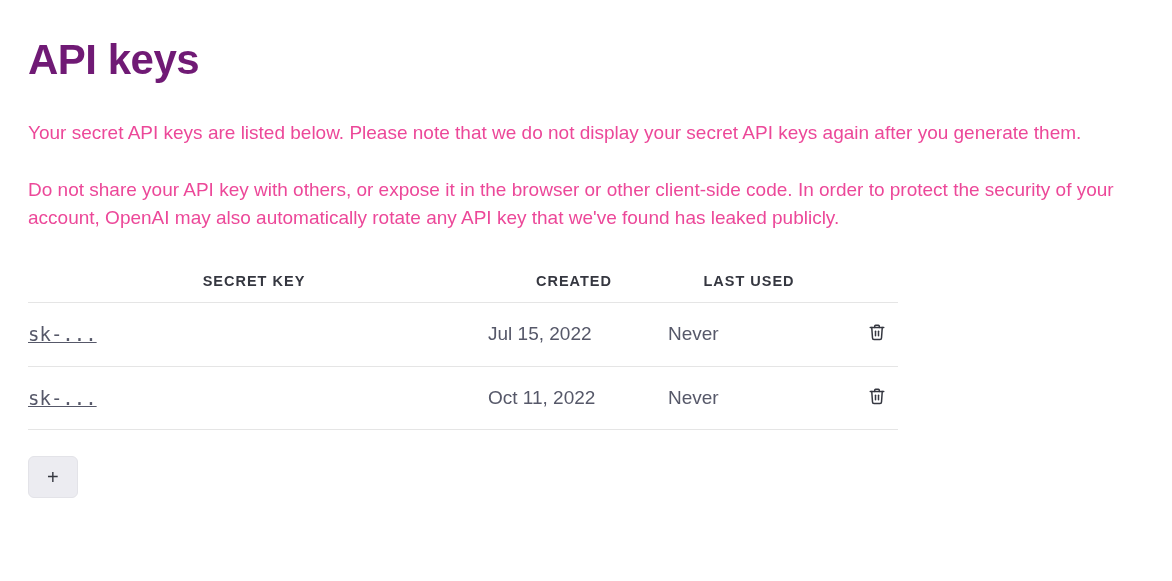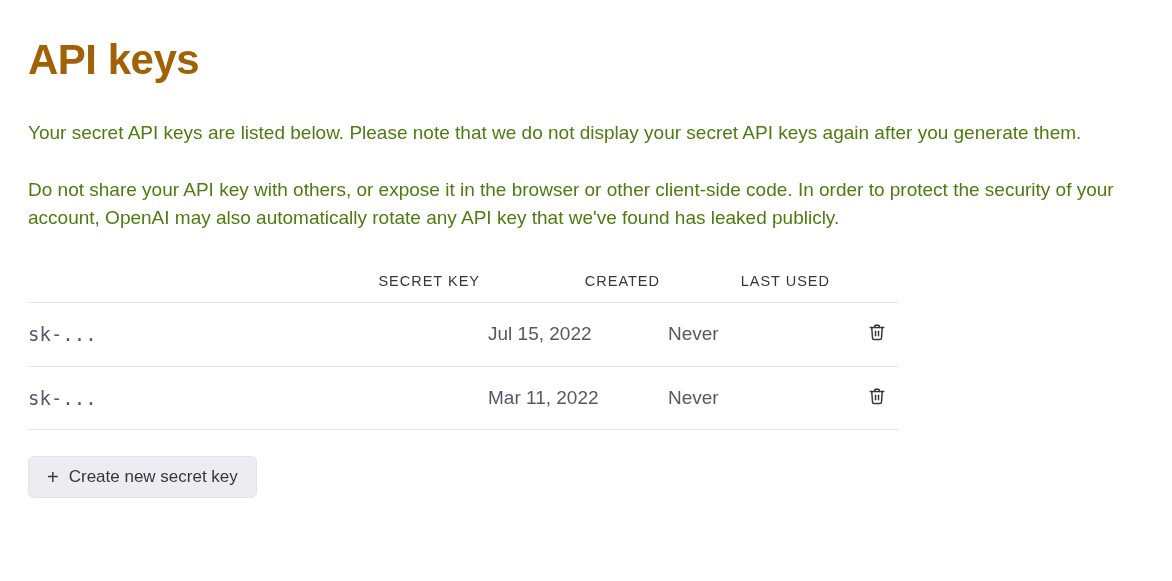--- a/index.html
+++ b/index.html
@@ -10,37 +10,37 @@
       padding: 28px 28px 40px 28px;
       width: 1172px;
       font-size: 19px;
       line-height: 1.5;
     }
     h1.page-title {
       font-size: 42px;
       font-weight: 800;
       letter-spacing: -0.5px;
       margin-bottom: 28px;
-      color: #a16207;
+      color: #701a75;
     }
     p.intro {
-      color: #4d7c0f;
+      color: #ec4899;
       font-size: 19px;
       margin-bottom: 28px;
       max-width: 1110px;
     }
     table.keys {
       width: 870px;
       border-collapse: collapse;
       margin-top: 8px;
     }
     table.keys th {
-      text-align: right;
+      text-align: center;
       font-size: 14.5px;
-      font-weight: 400;
+      font-weight: 700;
       letter-spacing: 1px;
       color: #353740;
       padding: 10px 8px 10px 0;
       border-bottom: 1px solid #e5e5e5;
       text-transform: uppercase;
     }
     table.keys td {
       padding: 16px 8px 16px 0;
       border-bottom: 1px solid #e5e5e5;
       font-size: 19px;
@@ -48,20 +48,21 @@
       vertical-align: middle;
     }
     .col-key   { width: 460px; }
     .col-created { width: 180px; }
     .col-last  { width: 170px; margin-left: 39px; }
     .col-act   { width: 60px; text-align: right; }
     td.key-cell {
       font-family: ui-monospace, SFMono-Regular, Menlo, Consolas, monospace;
       font-size: 17px;
       color: #6e6e80;
+      text-decoration: underline;
     }
     .icon-btn {
       background: none;
       border: none;
       cursor: pointer;
       padding: 4px;
       color: #353740;
       display: inline-flex;
       align-items: center;
       justify-content: center;
@@ -120,38 +121,37 @@
               <path d="M10 11v6"></path>
               <path d="M14 11v6"></path>
               <path d="M9 6V4a1 1 0 0 1 1-1h4a1 1 0 0 1 1 1v2"></path>
             </svg>
           </span>
         </button>
       </td>
     </tr>
     <tr>
       <td class="key-cell">sk-...</td>
-      <td>Mar 11, 2022</td>
+      <td>Oct 11, 2022</td>
       <td>Never</td>
       <td class="col-act">
         <button class="icon-btn">
           <span>
             <svg viewBox="0 0 24 24" fill="none" stroke="currentColor" stroke-width="2" stroke-linecap="round" stroke-linejoin="round">
               <polyline points="3 6 5 6 21 6"></polyline>
               <path d="M19 6l-1 14a2 2 0 0 1-2 2H8a2 2 0 0 1-2-2L5 6"></path>
               <path d="M10 11v6"></path>
               <path d="M14 11v6"></path>
               <path d="M9 6V4a1 1 0 0 1 1-1h4a1 1 0 0 1 1 1v2"></path>
             </svg>
           </span>
         </button>
       </td>
     </tr>
   </tbody>
 </table>
 
 <button class="create-btn">
   <span class="plus">+</span>
-  <span>Create new secret key</span>
 </button>
 
 
 
 
 </body></html>

